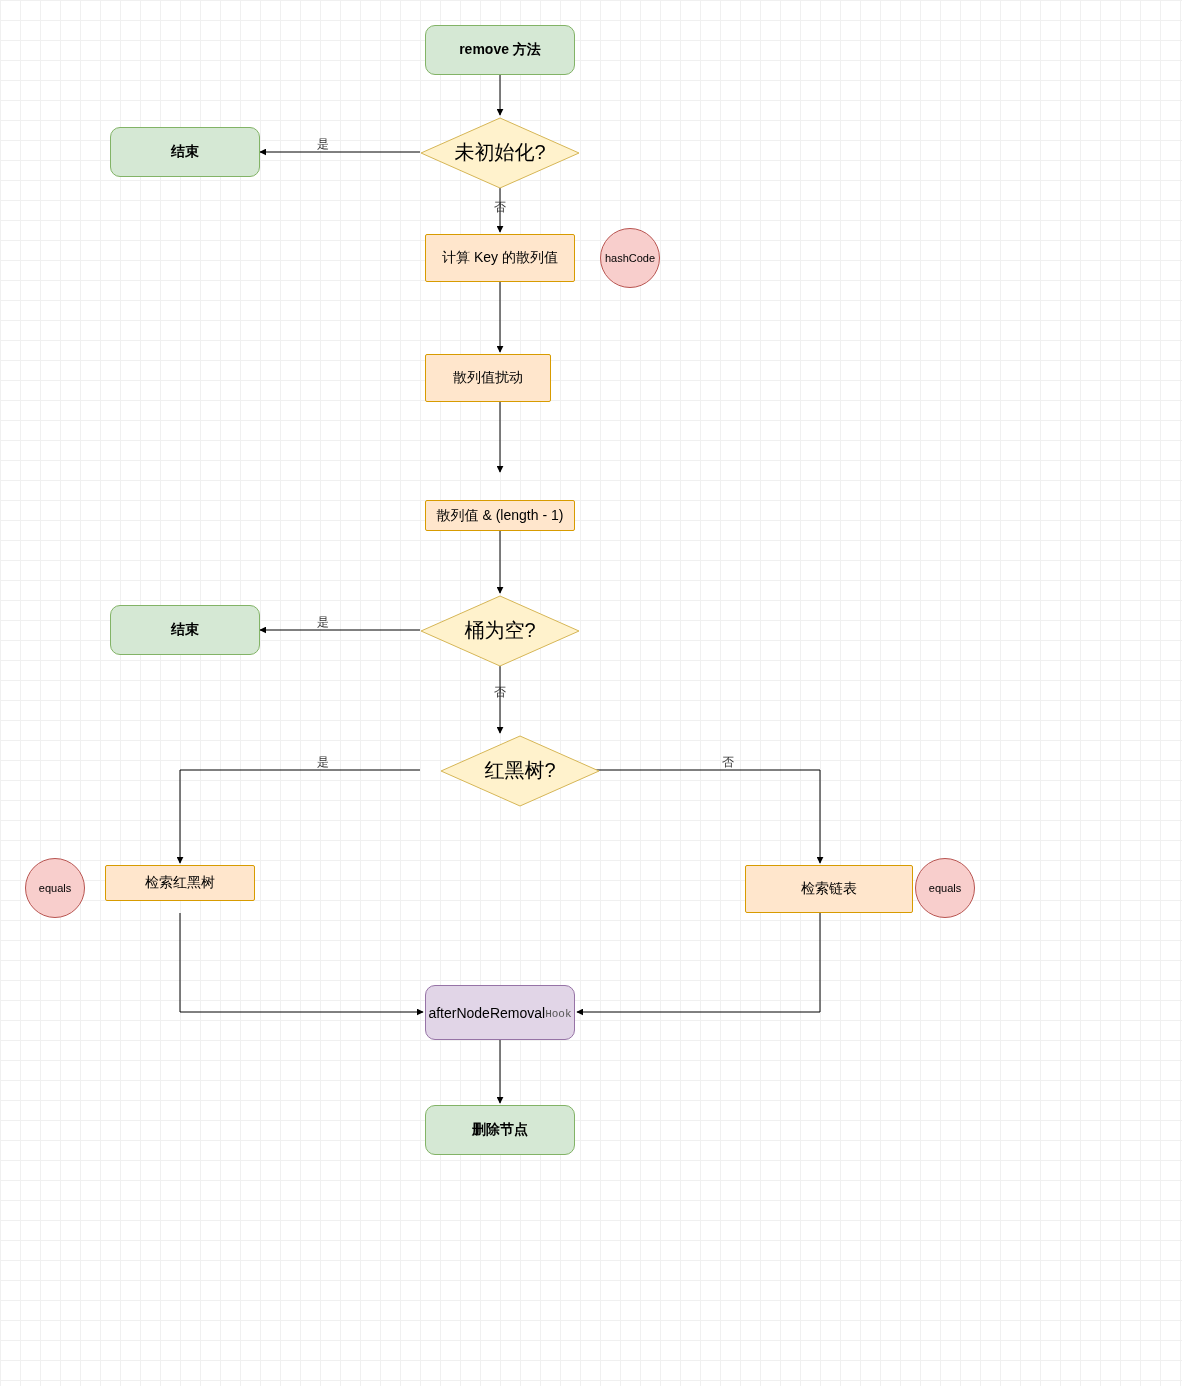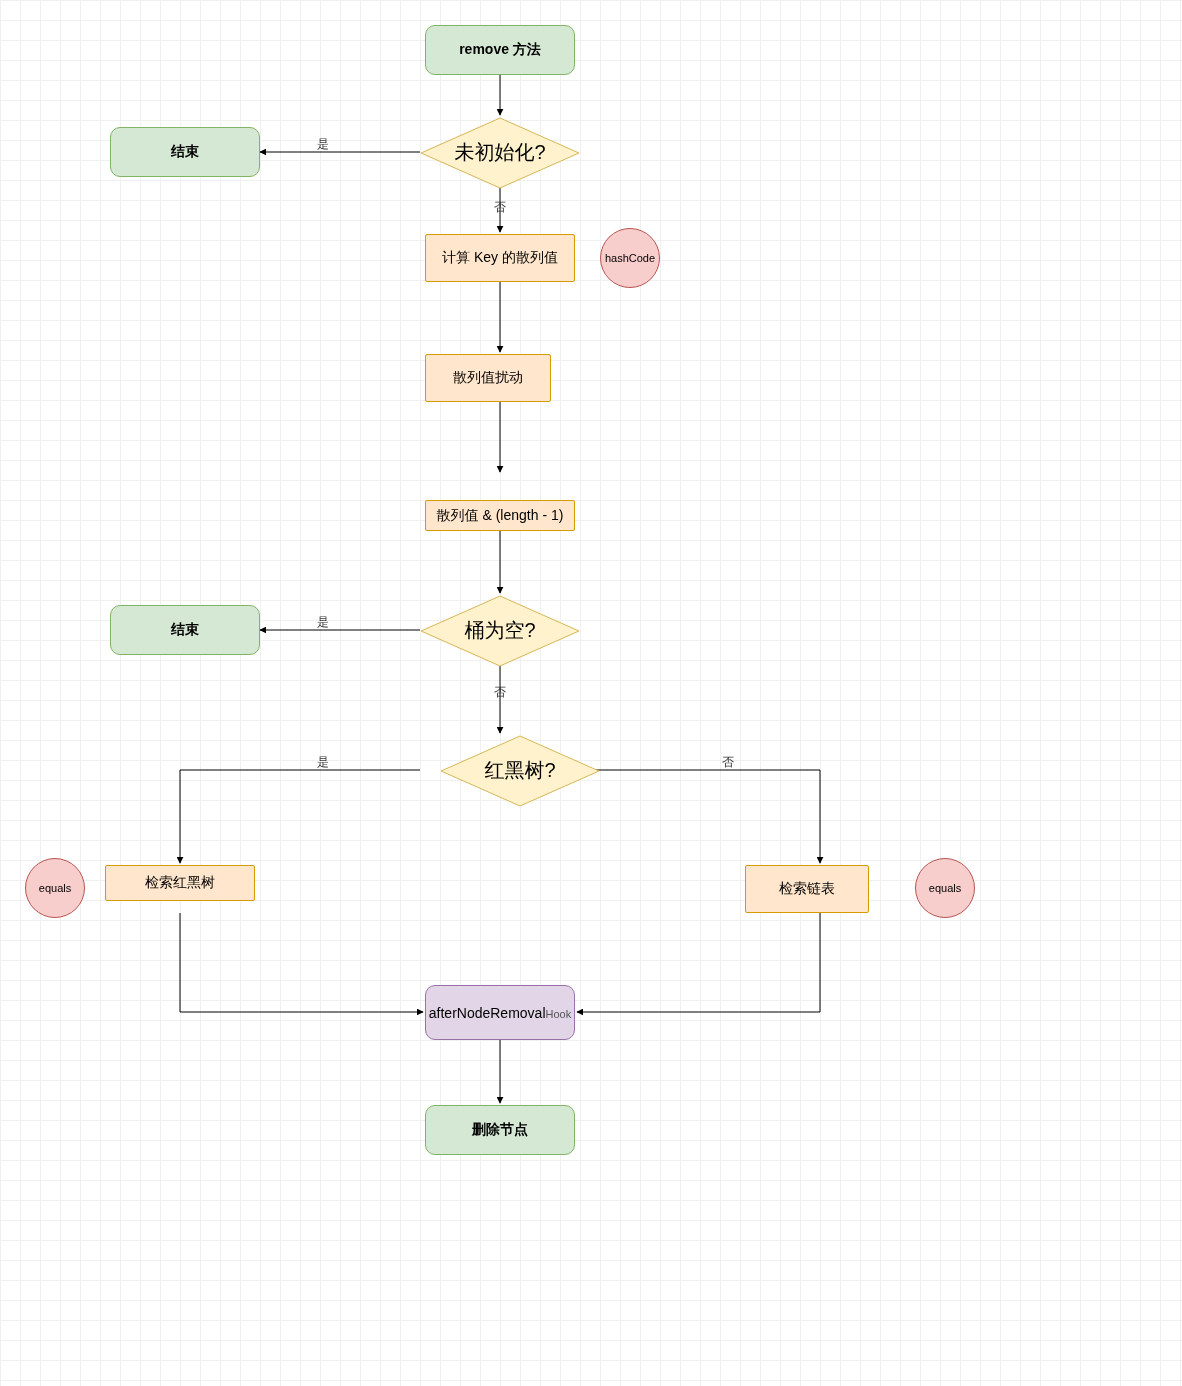--- a/index.html
+++ b/index.html
@@ -40,20 +40,21 @@
   .rect-purple {
     background: #e1d5e7;
     border: 1px solid #9673a6;
     border-radius: 10px;
     flex-direction: row;
   }
   .rect-purple .sub {
     font-size: 11px;
     color: #555;
     margin-top: 2px;
+    font-family: Liberation Mono, monospace;
   }
   .diamond-wrap {
     position: absolute;
     width: 160px;
     height: 70px;
   }
   .diamond-label {
     position: absolute;
     width: 100%;
     height: 100%;
@@ -189,21 +190,21 @@
 <div class="edge-label" style="left:720px; top:754px;">否</div>
 
 <div class="node rect-orange" style="left:105px; top:865px; width:150px; height:36px;">
   <span>检索红黑树</span>
 </div>
 
 <div class="node circle-red" style="left:25px; top:858px;">
   <span>equals</span>
 </div>
 
-<div class="node rect-orange" style="left:745px; top:865px; width:124px; height:48px;">
+<div class="node rect-orange" style="left:745px; top:865px; width:168px; height:48px;">
   <span>检索链表</span>
 </div>
 
 <div class="node circle-red" style="left:915px; top:858px;">
   <span>equals</span>
 </div>
 
 <div class="node rect-purple" style="left:425px; top:985px; width:150px; height:55px;">
   <span>afterNodeRemoval</span>
   <span class="sub">Hook</span>

